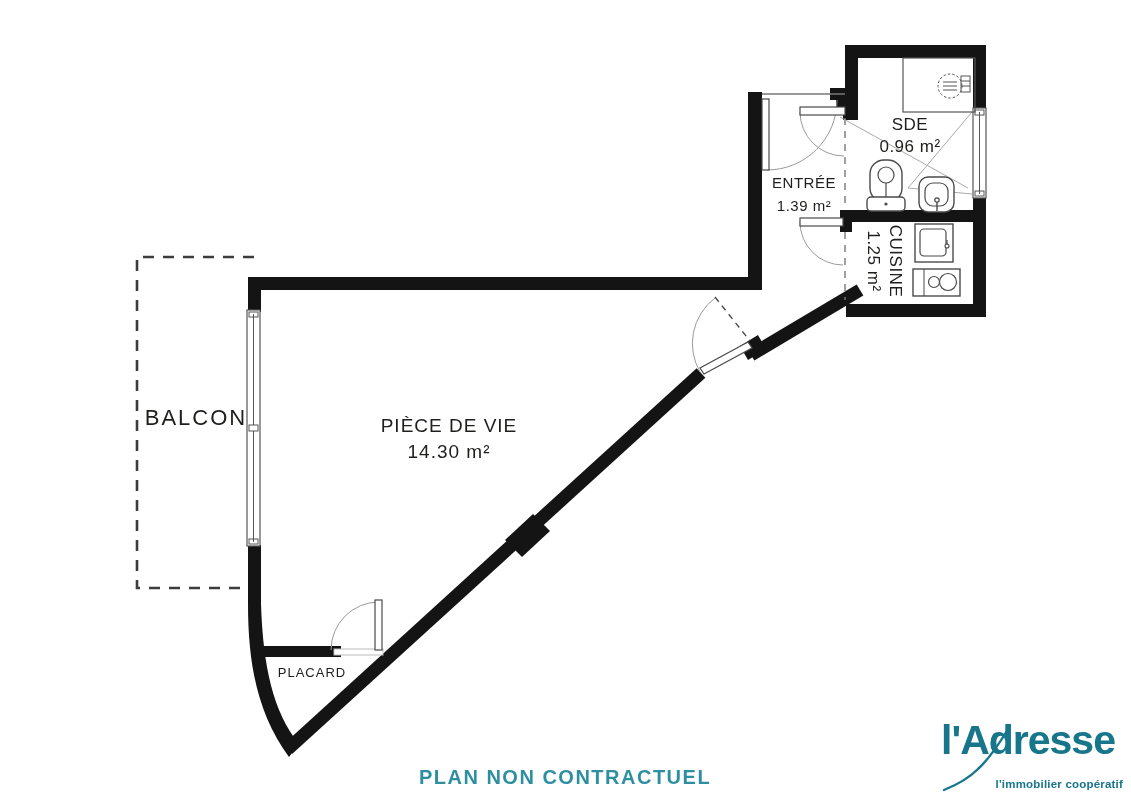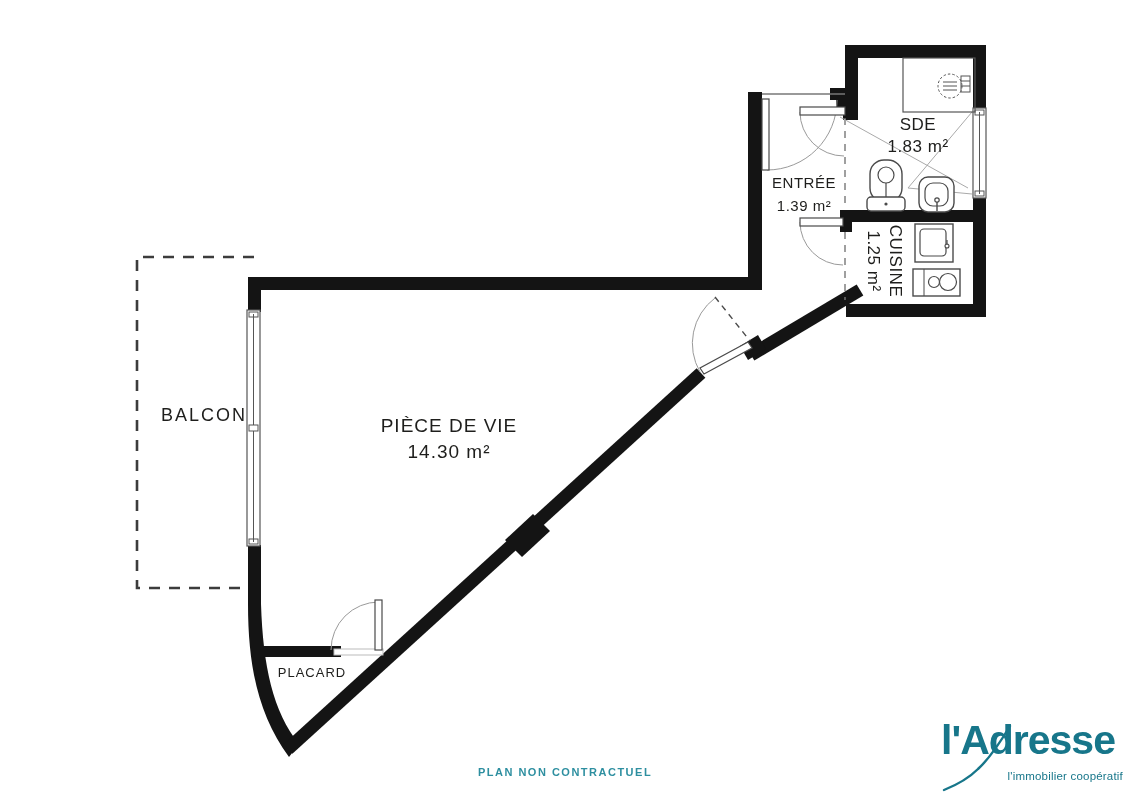--- a/index.html
+++ b/index.html
@@ -1,34 +1,34 @@
 <!DOCTYPE html>
 <html><head>
 <meta charset="utf-8">
 <style>
   html,body{margin:0;padding:0;background:#ffffff;}
   .stage{position:relative;width:1131px;height:800px;background:#ffffff;overflow:hidden;
          font-family:"Liberation Sans",sans-serif;}
   .stage svg{position:absolute;left:0;top:0;}
   .lbl{position:absolute;transform:translateX(-50%);text-align:center;color:#1e1e1c;
        white-space:nowrap;}
-  .lbl-balcon{left:196px;top:405px;font-size:18px;letter-spacing:2px;margin-left:8px;}
+  .lbl-balcon{left:196px;top:405px;font-size:22px;letter-spacing:2px;}
   .lbl-pdv{left:449px;top:413px;font-size:19px;letter-spacing:1px;line-height:26px;}
   .lbl-entree{left:804px;top:171px;font-size:15px;letter-spacing:.5px;line-height:23px;}
-  .lbl-sde{left:910px;top:114px;font-size:17px;letter-spacing:.5px;line-height:22px;margin-left:8px;}
+  .lbl-sde{left:910px;top:114px;font-size:17px;letter-spacing:.5px;line-height:22px;}
   .lbl-placard{left:312px;top:665px;font-size:13px;letter-spacing:1px;}
   .lbl-cuisine{left:884px;top:261px;transform:translate(-50%,-50%) rotate(90deg);
        font-size:17px;letter-spacing:.5px;line-height:22px;}
   .disclaimer{position:absolute;left:565px;top:766px;transform:translateX(-50%);
-       font-size:11px;font-weight:bold;letter-spacing:1.5px;color:#2e8fa0;white-space:nowrap;}
+       font-size:20px;font-weight:bold;letter-spacing:1.5px;color:#2e8fa0;white-space:nowrap;}
   .logo{position:absolute;left:933px;top:718px;width:190px;color:#17768a;}
   .logo .logo-main{display:block;font-size:41px;font-weight:bold;letter-spacing:-1px;
        line-height:44px;text-align:center;}
-  .logo .logo-tag{display:block;font-size:11.5px;text-align:right;margin-top:8px;
-       letter-spacing:.2px;}
+  .logo .logo-tag{display:block;font-size:11.5px;text-align:right;margin-top:16px;
+       letter-spacing:.2px;font-weight:bold;}
 </style>
 </head>
 <body>
 
 <div class="stage">
 
   <svg width="1131" height="800" viewBox="0 0 1131 800">
 
     <g>
       <path d="M 254 257 L 137 257 L 137 588 L 252 588" fill="none" stroke="#3c3c3c" stroke-width="2.6" stroke-dasharray="11 9"></path>
@@ -169,21 +169,21 @@
     <div>14.30 m²</div>
   </div>
 
   <div class="lbl lbl-entree">
     <div>ENTRÉE</div>
     <div>1.39 m²</div>
   </div>
 
   <div class="lbl lbl-sde">
     <div>SDE</div>
-    <div>1.83 m²</div>
+    <div>0.96 m²</div>
   </div>
 
   <div class="lbl lbl-cuisine">
     <div>CUISINE</div>
     <div>1.25 m²</div>
   </div>
 
   <div class="lbl lbl-placard">
     <span>PLACARD</span>
   </div>

